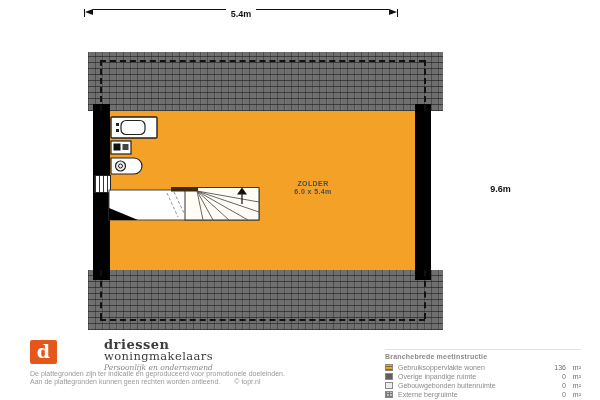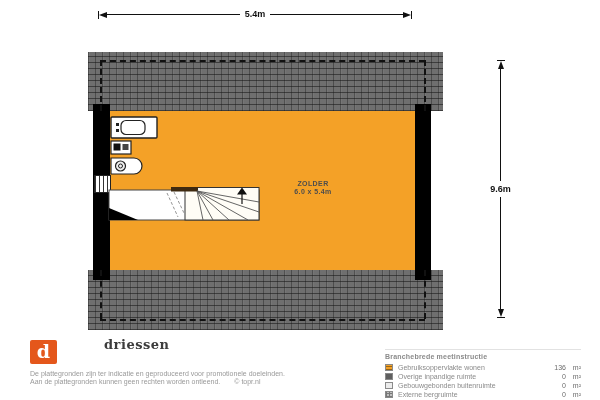--- a/index.html
+++ b/index.html
@@ -1,24 +1,24 @@
 <!DOCTYPE html>
 <html style="--floor-orange: #f4a127; --roof-gray: #6f6f6f; --logo-orange: #e4571b; --swatch-dark-gray: #5f5f5f; --swatch-light-gray: #ececec;"><head>
 <meta charset="utf-8">
 <style>
   html,body{margin:0;padding:0;}
   body{
     width:600px;height:400px;position:relative;overflow:hidden;background:#fff;
     font-family:"Liberation Sans", sans-serif;color:#333;
   }
   
-  .dim-h{position:absolute;left:98px;top:9px;width:314px;height:11px;
+  .dim-h{position:absolute;left:84px;top:9px;width:314px;height:11px;
+    display:flex;align-items:flex-start;}
+  .dim-v{position:absolute;left:496px;top:60px;width:9px;height:258px;
     display:flex;align-items:center;}
-  .dim-v{position:absolute;left:496px;top:60px;width:9px;height:258px;
-    display:flex;flex-direction:column;align-items:center;}
   .tick-v{width:1px;height:8px;background:#111;}
   .tick-h{width:8px;height:1px;background:#111;}
   .dline{flex:1;height:1px;background:#111;}
   .dline-v{flex:1;width:1px;background:#111;}
   .arr-left{width:0;height:0;border-top:3px solid transparent;border-bottom:3px solid transparent;border-right:8px solid #111;}
   .arr-right{width:0;height:0;border-top:3px solid transparent;border-bottom:3px solid transparent;border-left:8px solid #111;}
   .arr-up{width:0;height:0;border-left:3px solid transparent;border-right:3px solid transparent;border-bottom:8px solid #111;}
   .arr-down{width:0;height:0;border-left:3px solid transparent;border-right:3px solid transparent;border-top:8px solid #111;}
   .dim-label{font-size:9px;font-weight:600;color:#111;padding:0 5px;background:#fff;line-height:11px;}
   .dim-label-v{position:absolute;top:50%;left:50%;transform:translate(-50%,-50%);
@@ -163,20 +163,22 @@
   <div class="room-label">
     <div>ZOLDER</div>
     <div>6.0 x 5.4m</div>
   </div>
 </div>
 
 <div class="brand">
   <div class="brand-logo">d</div>
   <div class="brand-text">
     <div class="brand-name">driessen</div>
+    <div class="brand-sub">woningmakelaars</div>
+    <div class="brand-tagline">Persoonlijk en ondernemend</div>
   </div>
 </div>
 
 <div class="addr-block">
   <div class="disc">De plattegronden zijn ter indicatie en geproduceerd voor promotionele doeleinden.</div>
   <div class="disc">
     <span>Aan de plattegronden kunnen geen rechten worden ontleend.</span>
     <span class="credit">© topr.nl</span>
   </div>
 </div>

